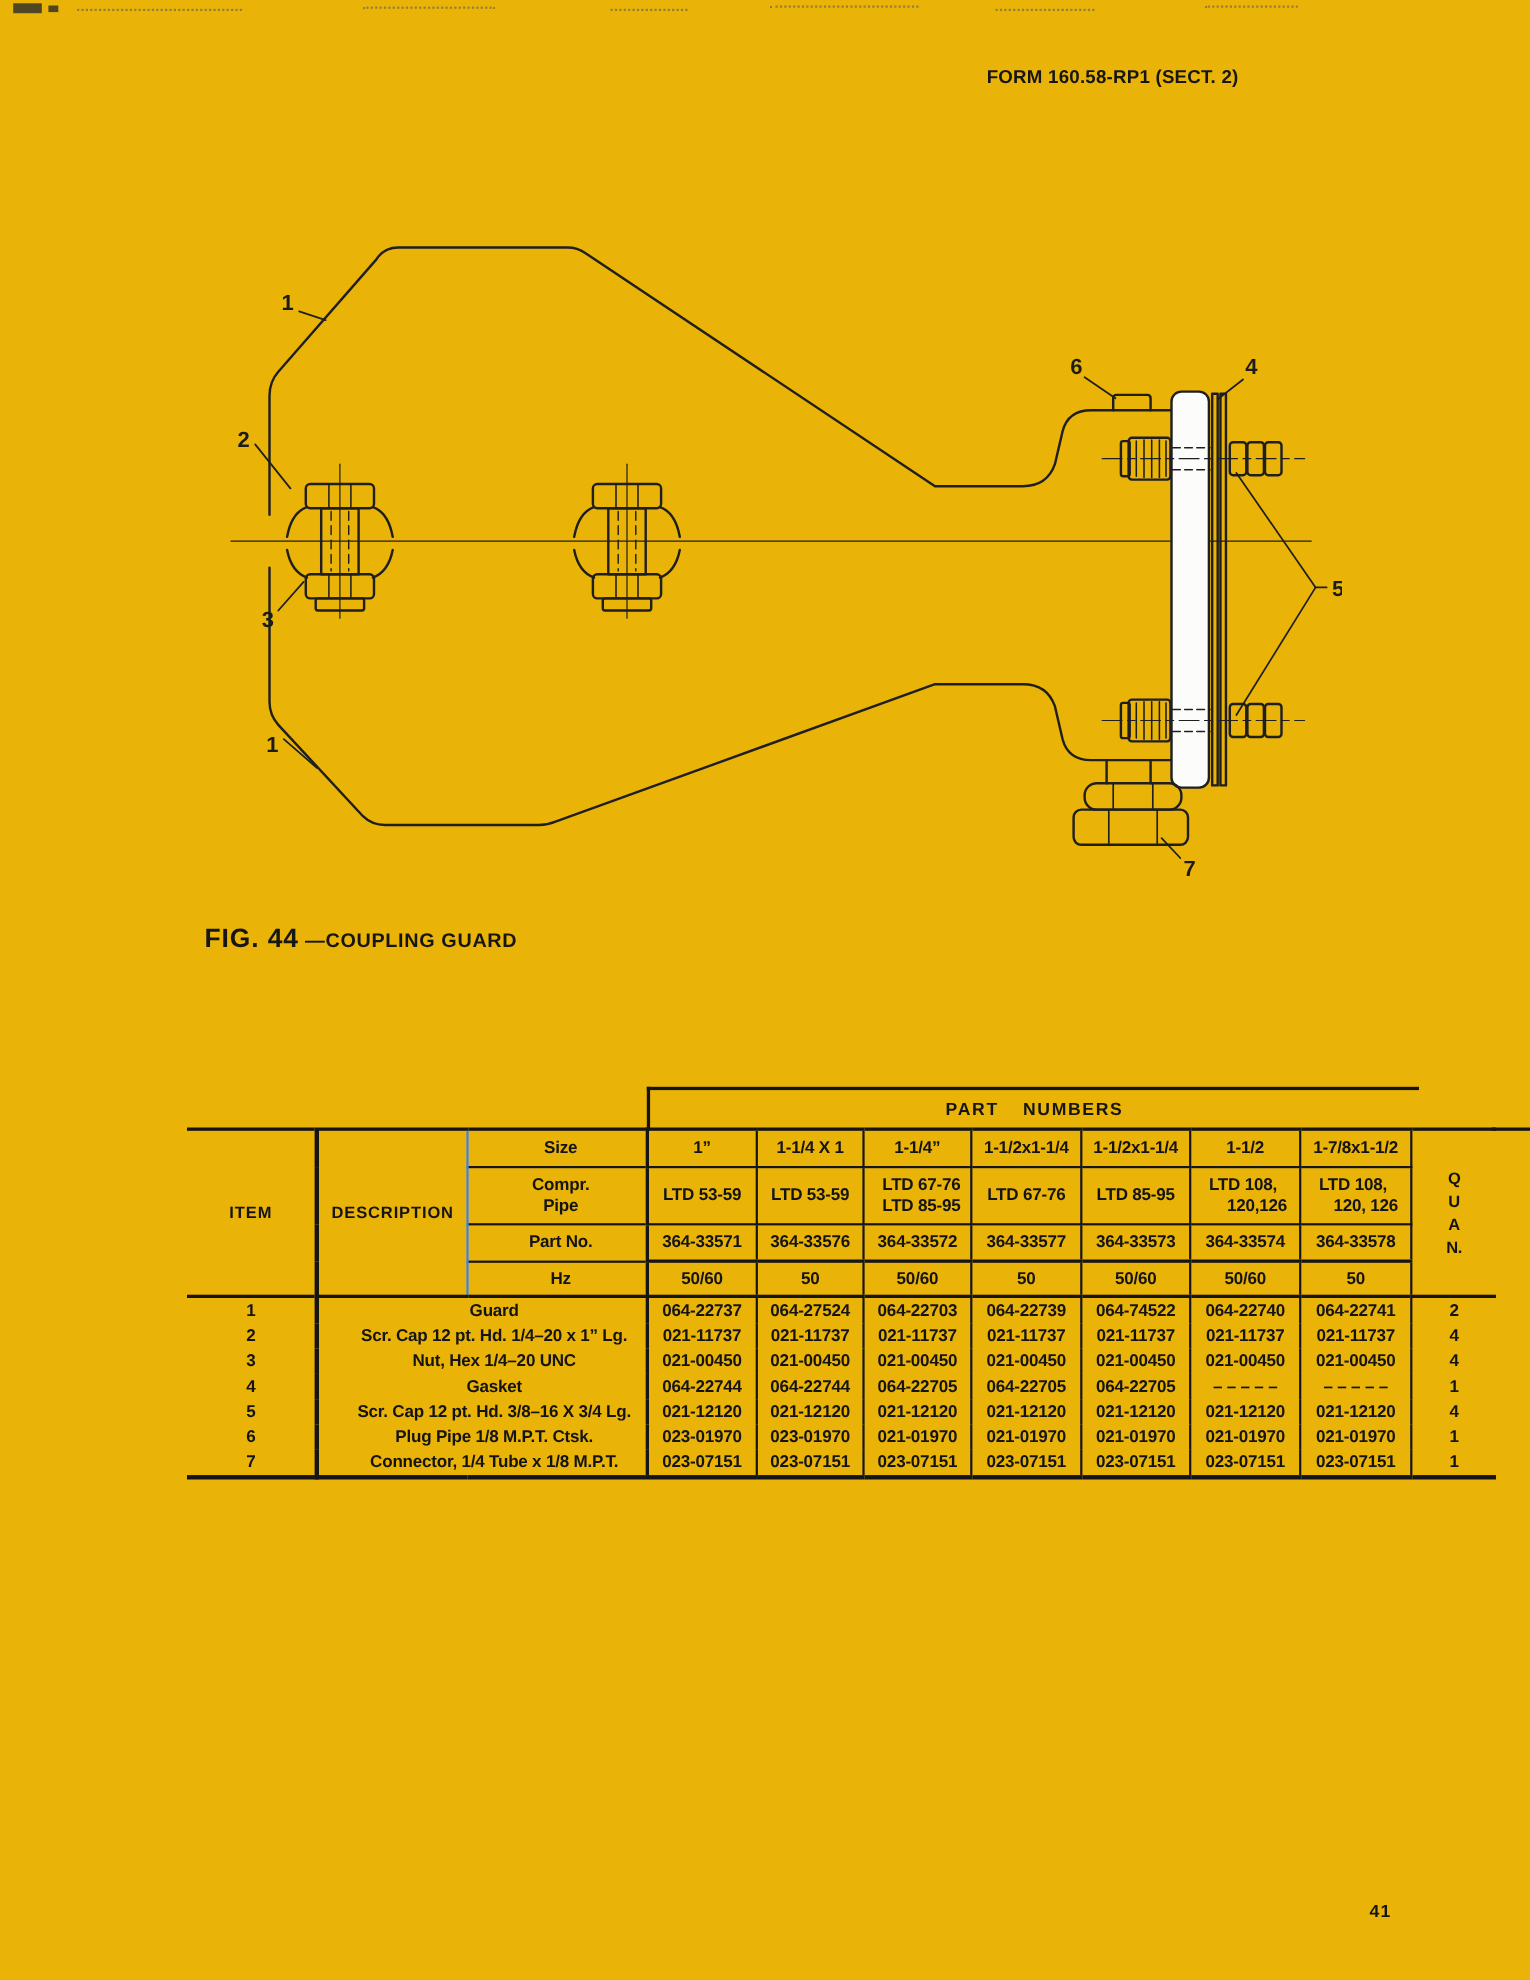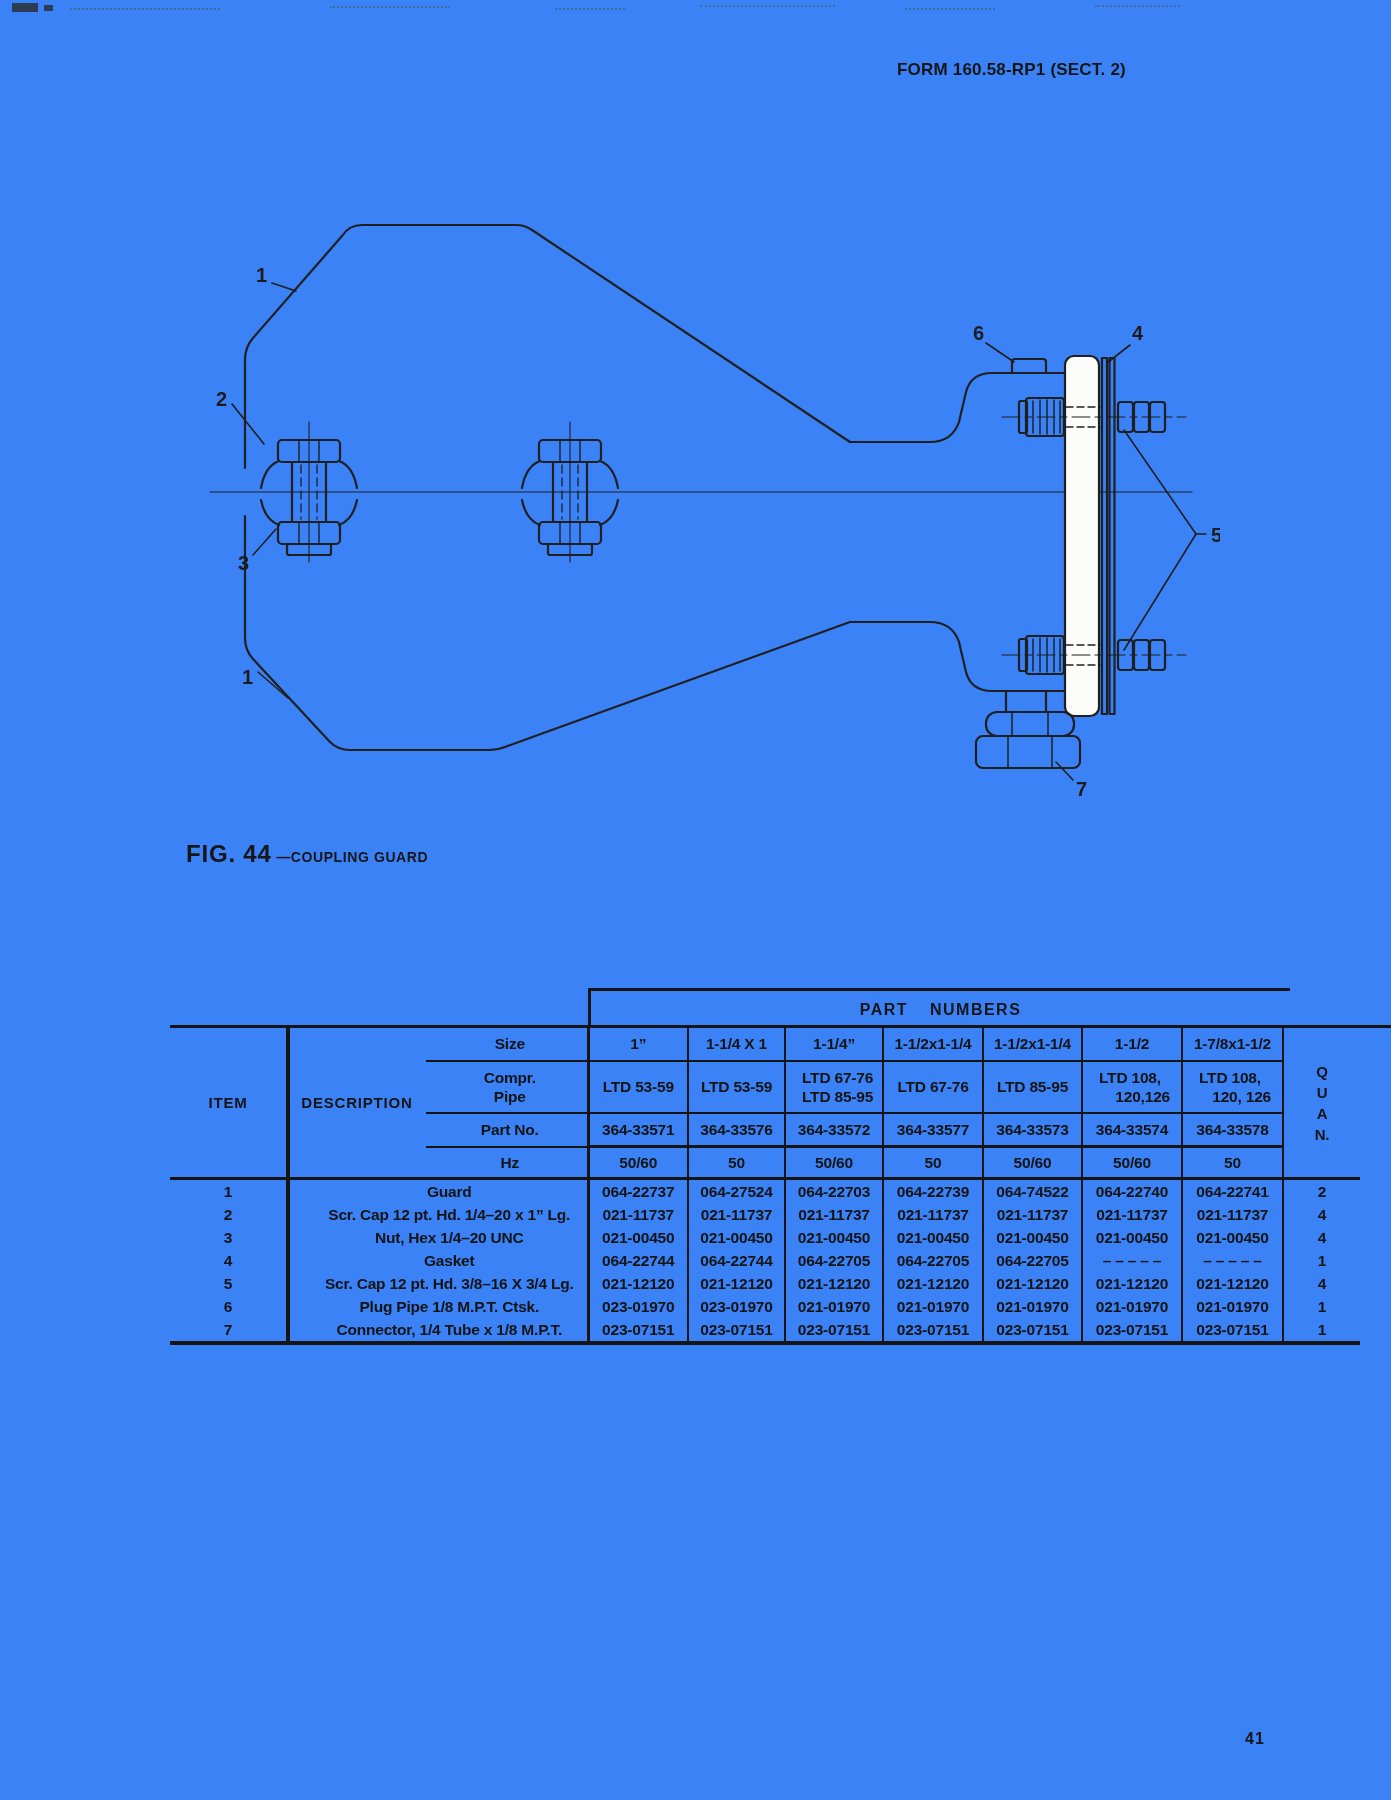--- a/index.html
+++ b/index.html
@@ -1,18 +1,18 @@
 <!DOCTYPE html>
 <html><head>
 <meta charset="utf-8">
 <style>
   html,body { margin:0; padding:0; background:#e8e8e6; }
   #page {
     position:relative; width:1391px; height:1800px;
-    background:#3b82f6; color:#161616;
+    background:#eab308; color:#161616;
     font-family:"Liberation Sans", sans-serif;
     overflow:hidden;
   }
   
   .noise { position:absolute; pointer-events:none; }
   .dotline { border-top:2px dotted #555; opacity:.55; height:0; }
   .blob { background:#2a2a2a; opacity:.8; }
 
   
   #form-header {
@@ -24,21 +24,21 @@
     font-size:16px; font-weight:bold; letter-spacing:1px;
   }
 
   
   #figure-wrap { position:absolute; left:180px; top:170px; width:1040px; height:660px; }
   #figure-caption {
     position:absolute; left:186px; top:840px; font-size:19px; letter-spacing:.6px;
     white-space:nowrap;
   }
   #figure-caption .cap-bold { font-weight:bold; font-size:24px; letter-spacing:.8px; }
-  #figure-caption .cap-rest { font-weight:600; font-size:14px; }
+  #figure-caption .cap-rest { font-weight:600; font-size:18px; }
   svg text.callout {
     font-family:"Liberation Sans", sans-serif; font-size:20px; font-weight:bold; fill:#1c1c1c;
   }
 
   
   #part-numbers-band {
     position:absolute; left:588px; top:988px; width:699px; height:37px;
     border-top:3px solid #151515; border-left:3px solid #151515;
     display:flex; align-items:center; justify-content:center;
     font-size:16px; font-weight:bold; letter-spacing:1.5px; word-spacing:16px;

